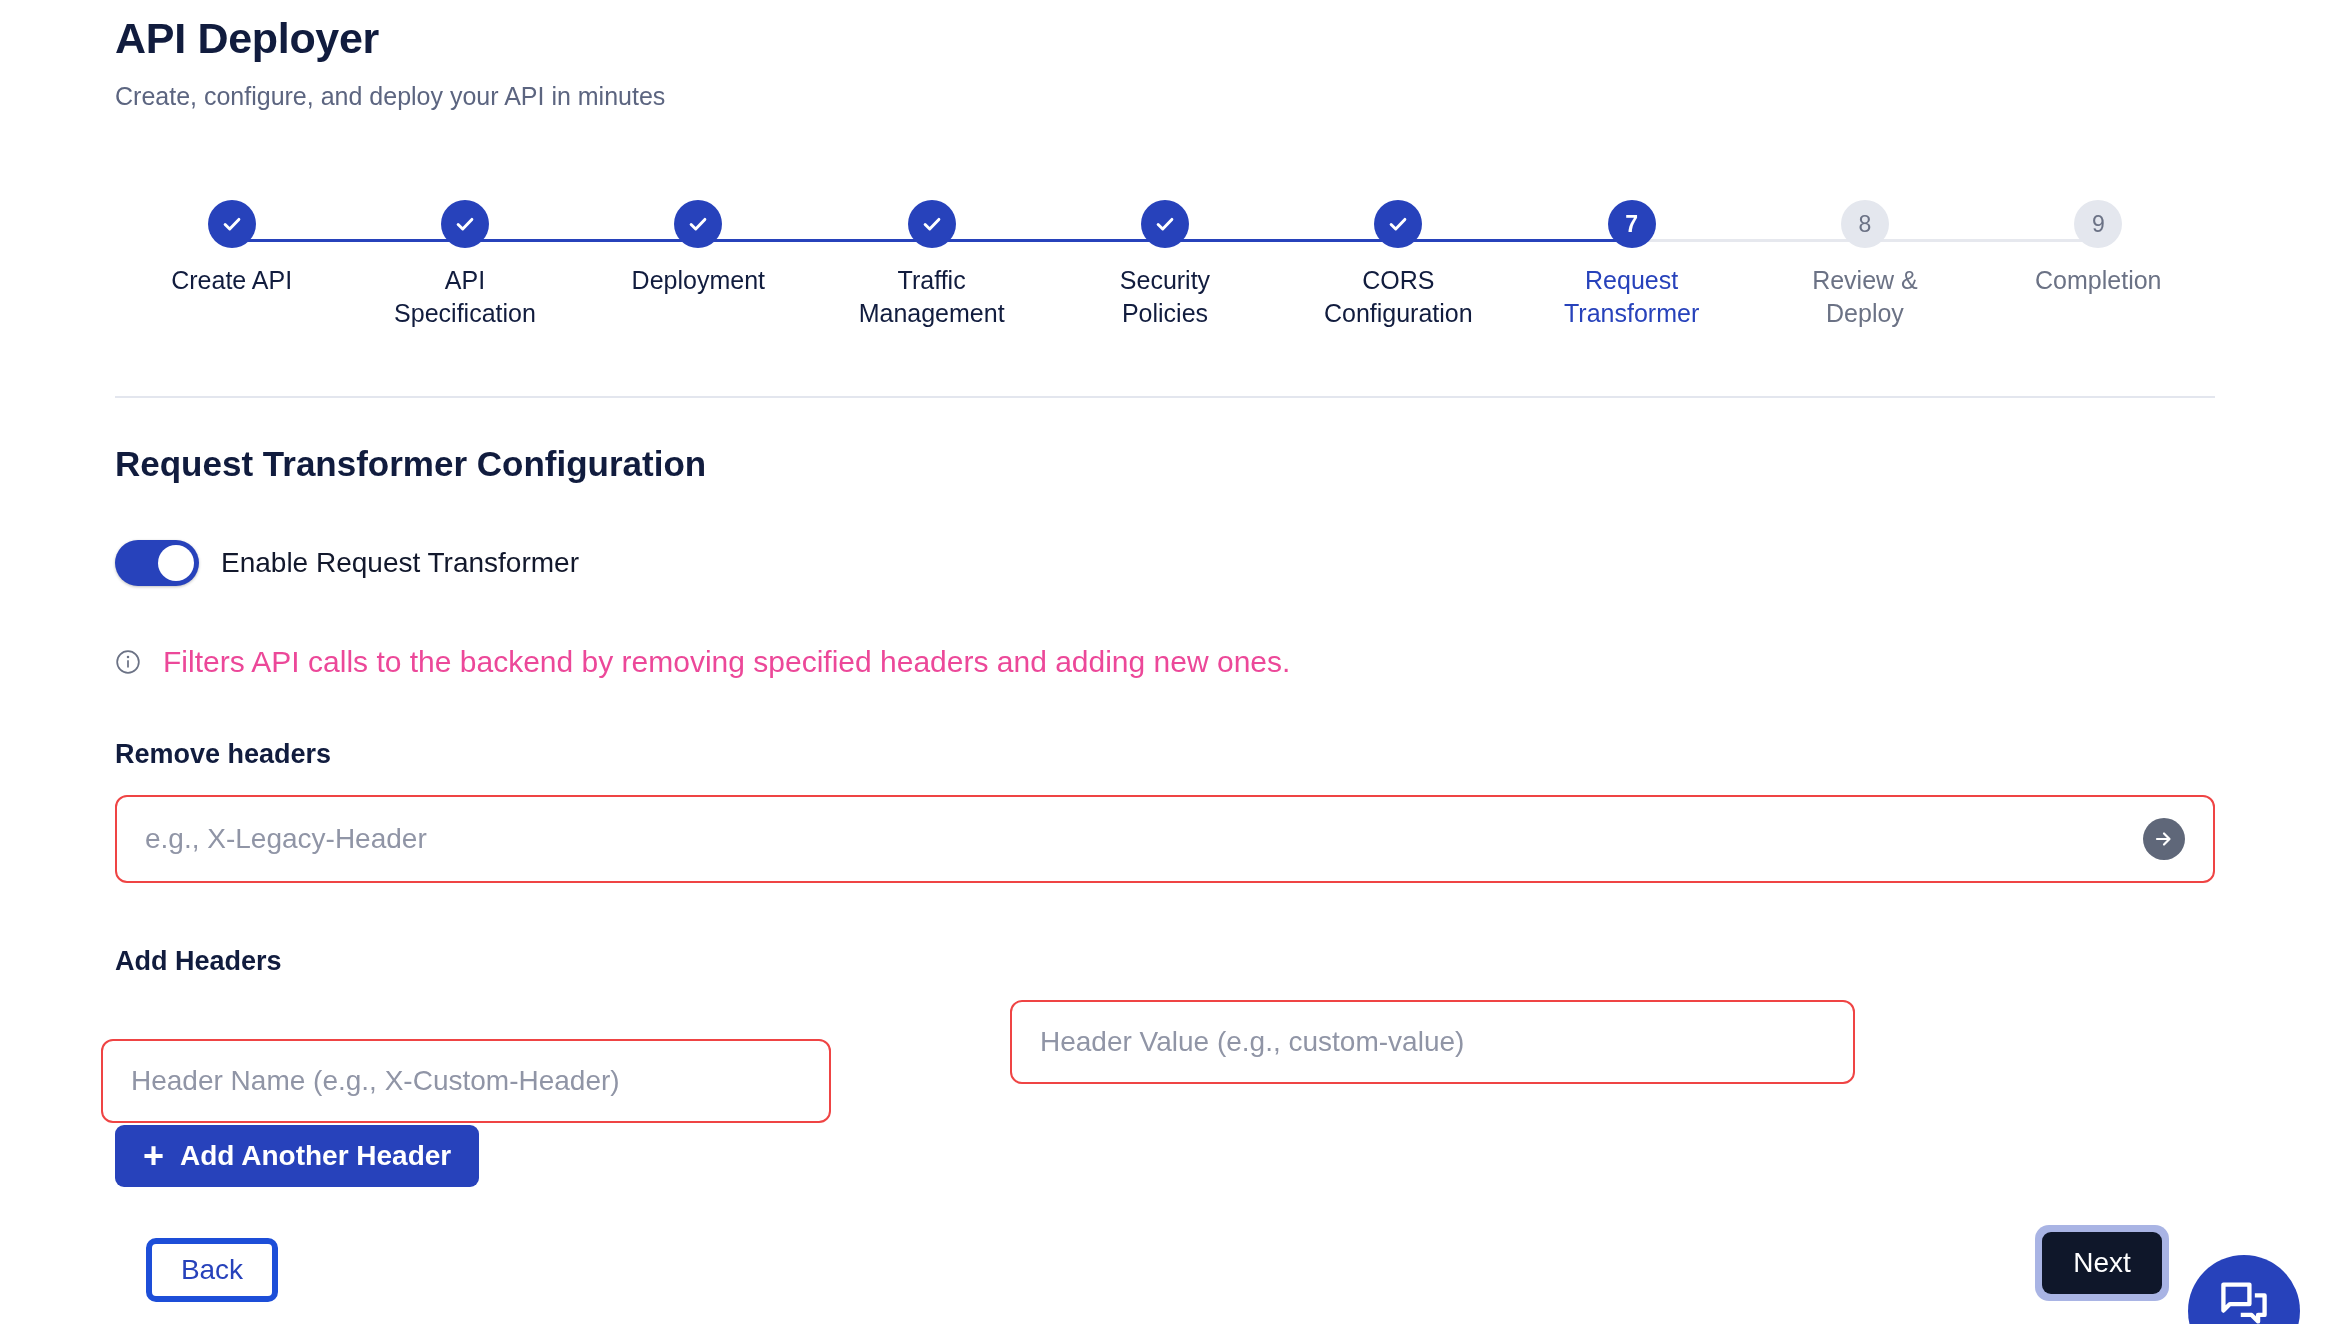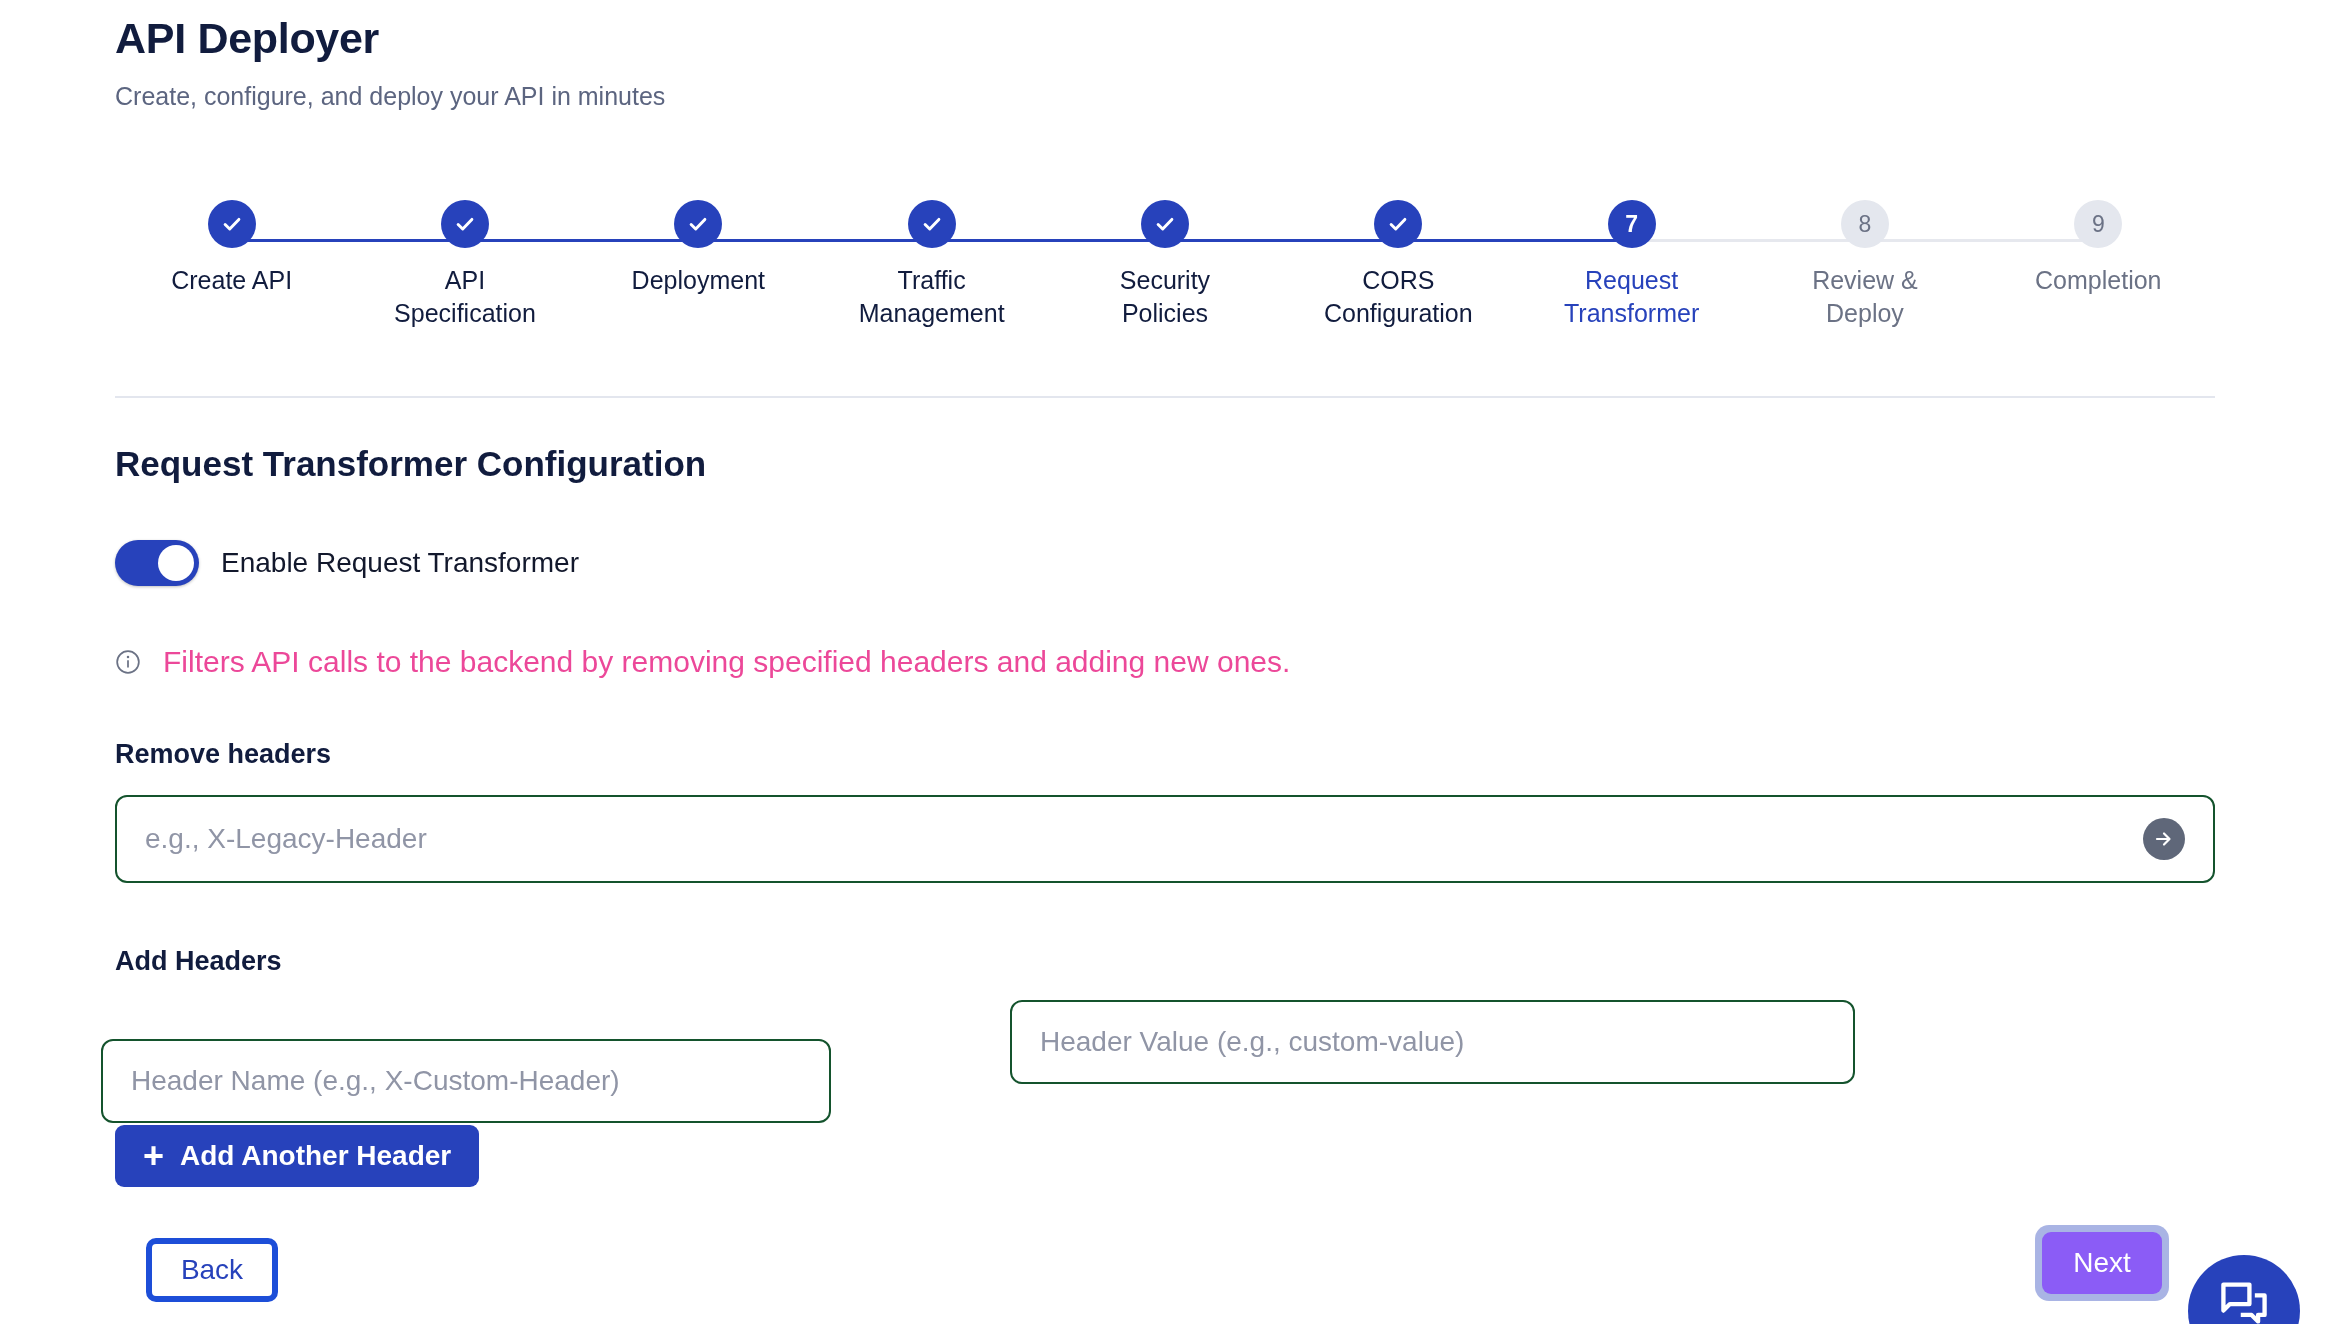--- a/index.html
+++ b/index.html
@@ -90,21 +90,21 @@
 
   
   .field-label {
     font-size: 27px; font-weight: bold; color: #111c3e;
   }
   .lbl-remove { position: absolute; left: 115px; top: 739px; }
   .lbl-add    { position: absolute; left: 115px; top: 946px; }
 
   .input-box {
     position: absolute;
-    border: 2px solid #14532d; border-radius: 12px;
+    border: 2px solid #ef4444; border-radius: 12px;
     background: #ffffff;
     display: flex; align-items: center;
     padding: 0 28px;
   }
   .input-box .ph {
     font-size: 28px; color: #9095a6; flex: 1 1 auto;
     white-space: nowrap; overflow: hidden;
   }
   #remove-headers-input { left: 115px; top: 795px; width: 2100px; height: 88px; }
   #header-name-input    { left: 101px; top: 1000px; width: 730px; height: 84px; margin-top: 39px; }
@@ -135,21 +135,21 @@
     background: #ffffff; color: #2742bb;
     font-family: "Liberation Sans", sans-serif;
     font-size: 28px; cursor: pointer;
   }
   .next-wrap {
     position: absolute; left: 2035px; top: 1225px;
     padding: 7px; border-radius: 14px; background: #a9b4e4;
   }
   .next-btn {
     width: 120px; height: 62px; border: none; border-radius: 9px;
-    background: #8b5cf6; color: #ffffff;
+    background: #0f172a; color: #ffffff;
     font-family: "Liberation Sans", sans-serif;
     font-size: 28px; cursor: pointer;
   }
   .fab {
     position: absolute; left: 2188px; top: 1255px;
     width: 112px; height: 112px; border-radius: 50%;
     background: #2742bb; display: flex; align-items: center;
     justify-content: center; cursor: pointer;
   }
   .fab svg { display: block; width: 52px; height: 52px; margin-top: -16px; }

